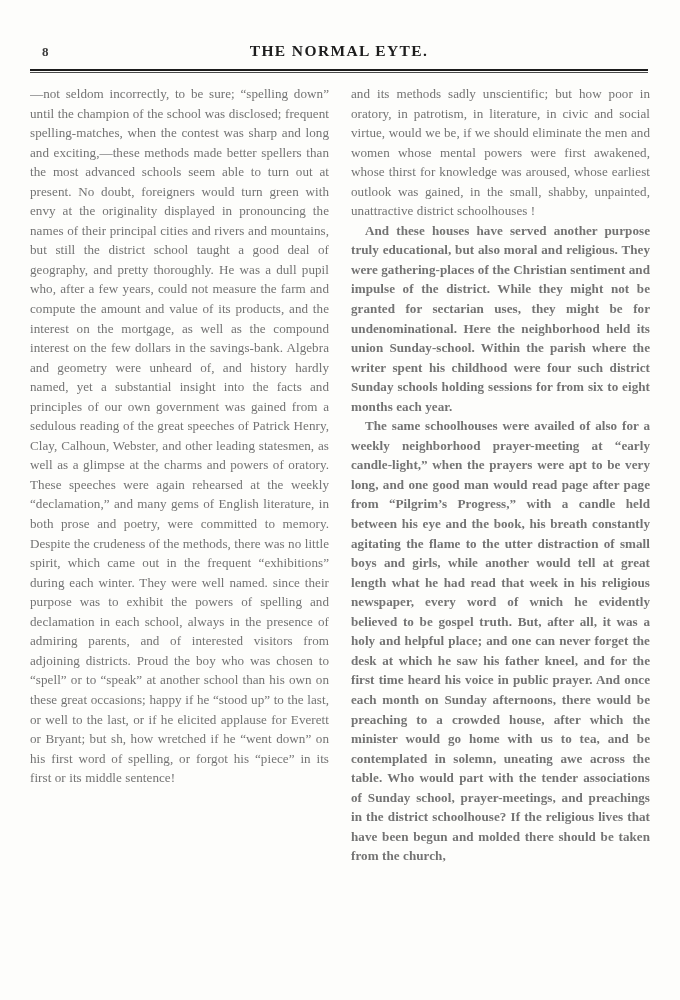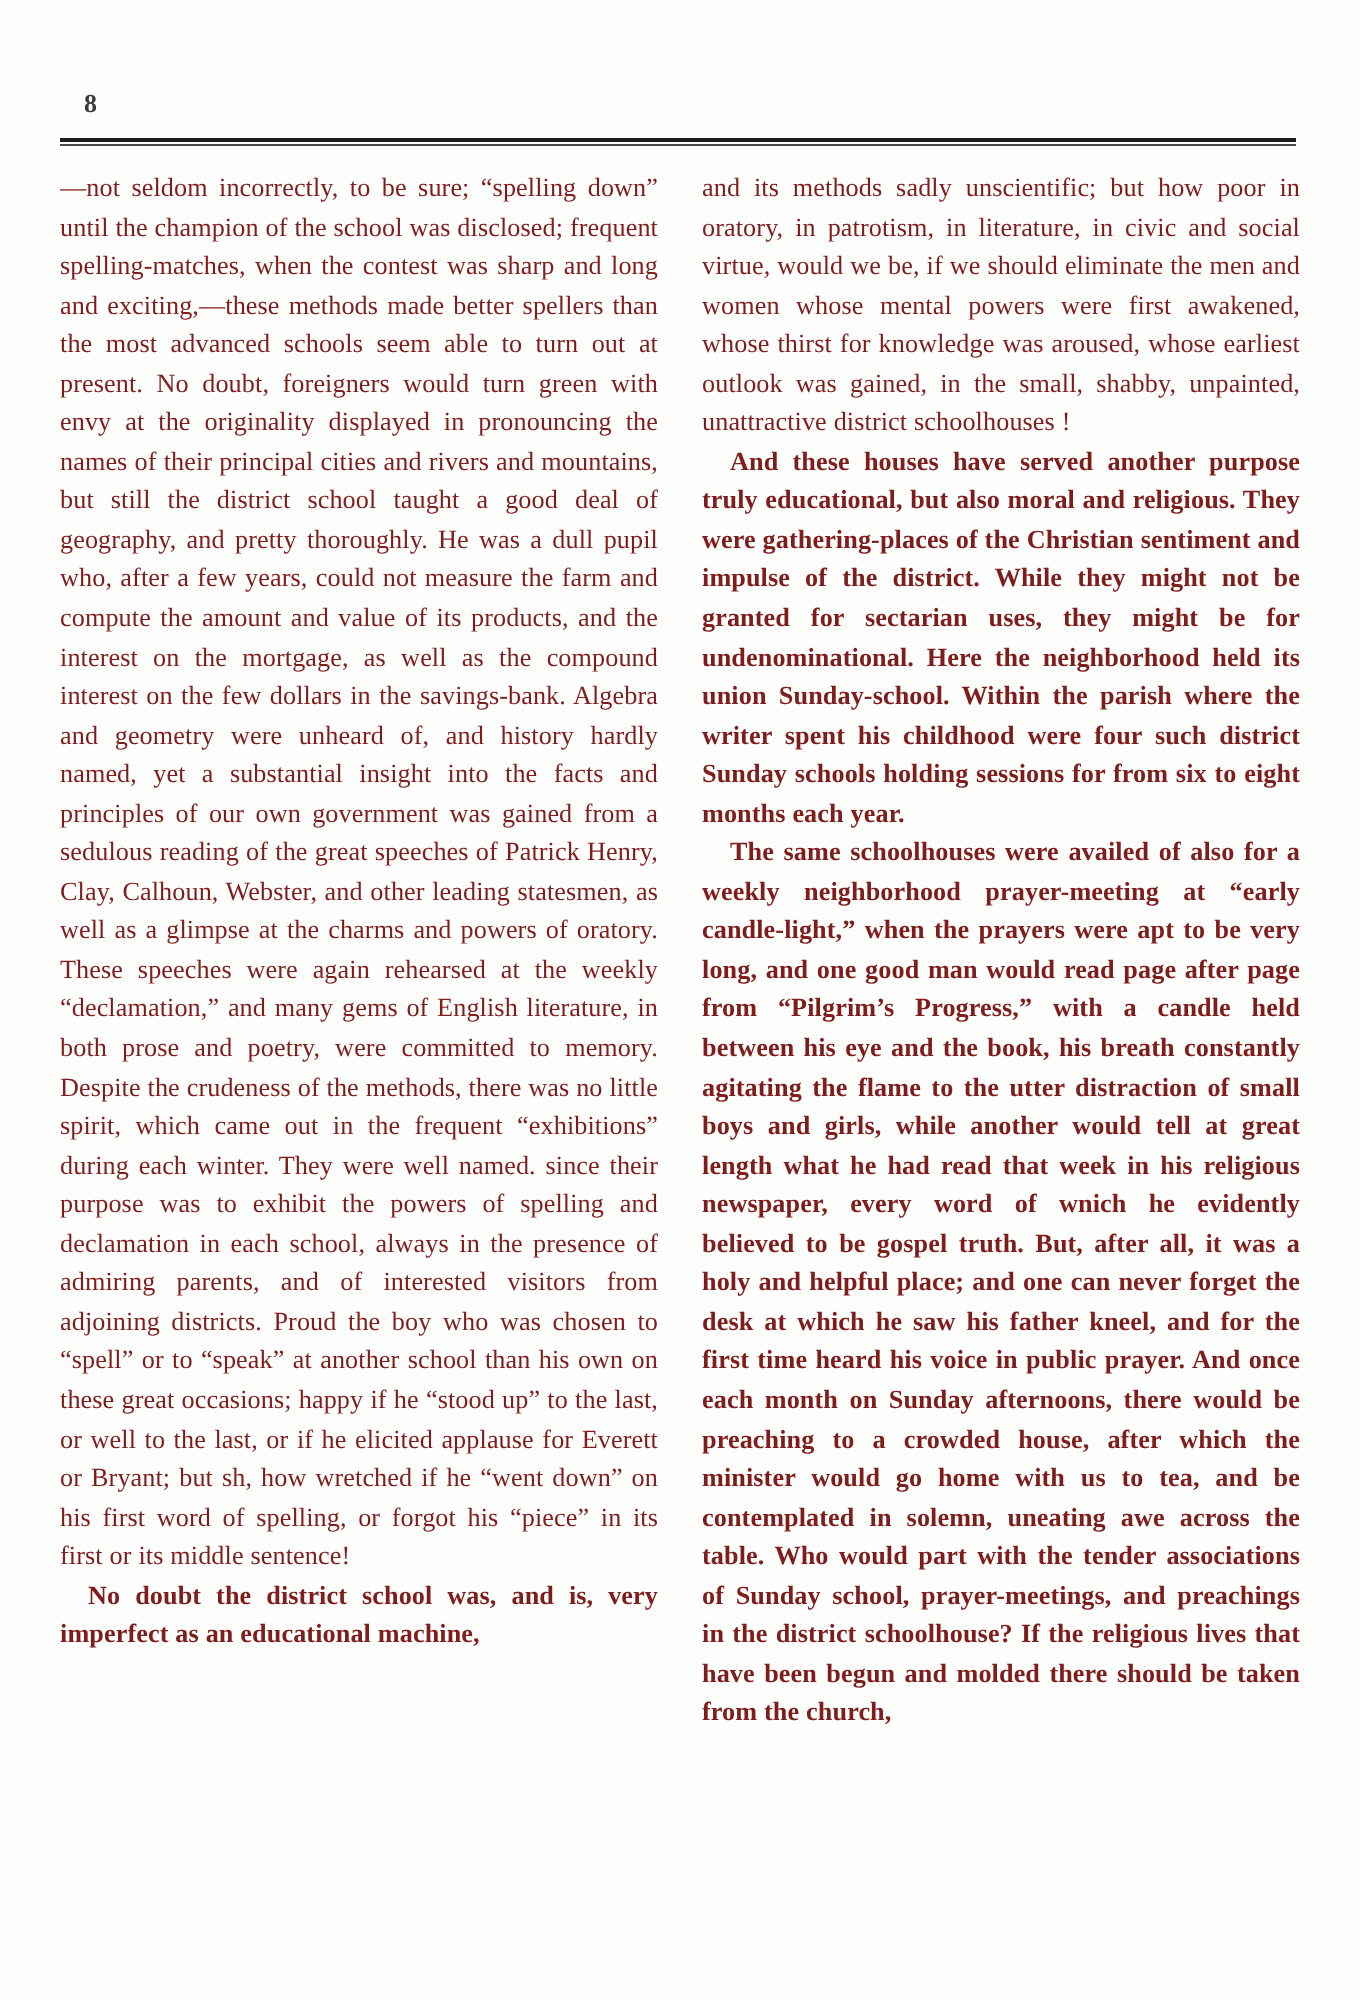--- a/index.html
+++ b/index.html
@@ -88,50 +88,50 @@
   .col p {
     margin: 0;
     font-size: 13.1px;
     line-height: 19.55px;
     text-align: justify;
     text-align-last: left;
     text-justify: inter-word;
     word-spacing: 0.1px;
     letter-spacing: 0.05px;
     hyphens: none;
-    color: #7f1d1d;
+    color: #737373;
   }
   .col p.indent {
     text-indent: 14px;
     font-weight: bold;
   }
   
   .col p, .journal-title, .folio {
     -webkit-font-smoothing: antialiased;
   }
 </style>
 </head>
 <body>
 
 <div class="page">
 
   <div class="masthead">
     <span class="folio">8</span>
+    <span class="journal-title">THE NORMAL EYTE.</span>
   </div>
 
   <div class="head-rule">
     <div class="thick"></div>
     <div class="thin"></div>
   </div>
 
   <div class="body-area">
 
     <div class="col">
       <p>—not seldom incorrectly, to be sure; “spelling down” until the champion of the school was disclosed; frequent spelling-matches, when the contest was sharp and long and exciting,—these methods made better spellers than the most advanced schools seem able to turn out at present. No doubt, foreigners would turn green with envy at the originality displayed in pronouncing the names of their principal cities and rivers and mountains, but still the district school taught a good deal of geography, and pretty thoroughly. He was a dull pupil who, after a few years, could not measure the farm and compute the amount and value of its products, and the interest on the mortgage, as well as the compound interest on the few dollars in the savings-bank. Algebra and geometry were unheard of, and history hardly named, yet a substantial insight into the facts and principles of our own government was gained from a sedulous reading of the great speeches of Patrick Henry, Clay, Calhoun, Webster, and other leading statesmen, as well as a glimpse at the charms and powers of oratory. These speeches were again rehearsed at the weekly “declamation,” and many gems of English literature, in both prose and poetry, were committed to memory. Despite the crudeness of the methods, there was no little spirit, which came out in the frequent “exhibitions” during each winter. They were well named. since their purpose was to exhibit the powers of spelling and declamation in each school, always in the presence of admiring parents, and of interested visitors from adjoining districts. Proud the boy who was chosen to “spell” or to “speak” at another school than his own on these great occasions; happy if he “stood up” to the last, or well to the last, or if he elicited applause for Everett or Bryant; but sh, how wretched if he “went down” on his first word of spelling, or forgot his “piece” in its first or its middle sentence!</p>
-      <p class="indent">No doubt the district school was, and is, very imperfect as an educational machine,</p>
     </div>
 
     <div class="col">
       <p>and its methods sadly unscientific; but how poor in oratory, in patrotism, in literature, in civic and social virtue, would we be, if we should eliminate the men and women whose mental powers were first awakened, whose thirst for knowledge was aroused, whose earliest outlook was gained, in the small, shabby, unpainted, unattractive district schoolhouses !</p>
       <p class="indent">And these houses have served another purpose truly educational, but also moral and religious. They were gathering-places of the Christian sentiment and impulse of the district. While they might not be granted for sectarian uses, they might be for undenominational. Here the neighborhood held its union Sunday-school. Within the parish where the writer spent his childhood were four such district Sunday schools holding sessions for from six to eight months each year.</p>
       <p class="indent">The same schoolhouses were availed of also for a weekly neighborhood prayer-meeting at “early candle-light,” when the prayers were apt to be very long, and one good man would read page after page from “Pilgrim’s Progress,” with a candle held between his eye and the book, his breath constantly agitating the flame to the utter distraction of small boys and girls, while another would tell at great length what he had read that week in his religious newspaper, every word of wnich he evidently believed to be gospel truth. But, after all, it was a holy and helpful place; and one can never forget the desk at which he saw his father kneel, and for the first time heard his voice in public prayer. And once each month on Sunday afternoons, there would be preaching to a crowded house, after which the minister would go home with us to tea, and be contemplated in solemn, uneating awe across the table. Who would part with the tender associations of Sunday school, prayer-meetings, and preachings in the district schoolhouse? If the religious lives that have been begun and molded there should be taken from the church,</p>
     </div>
 
   </div>
 

